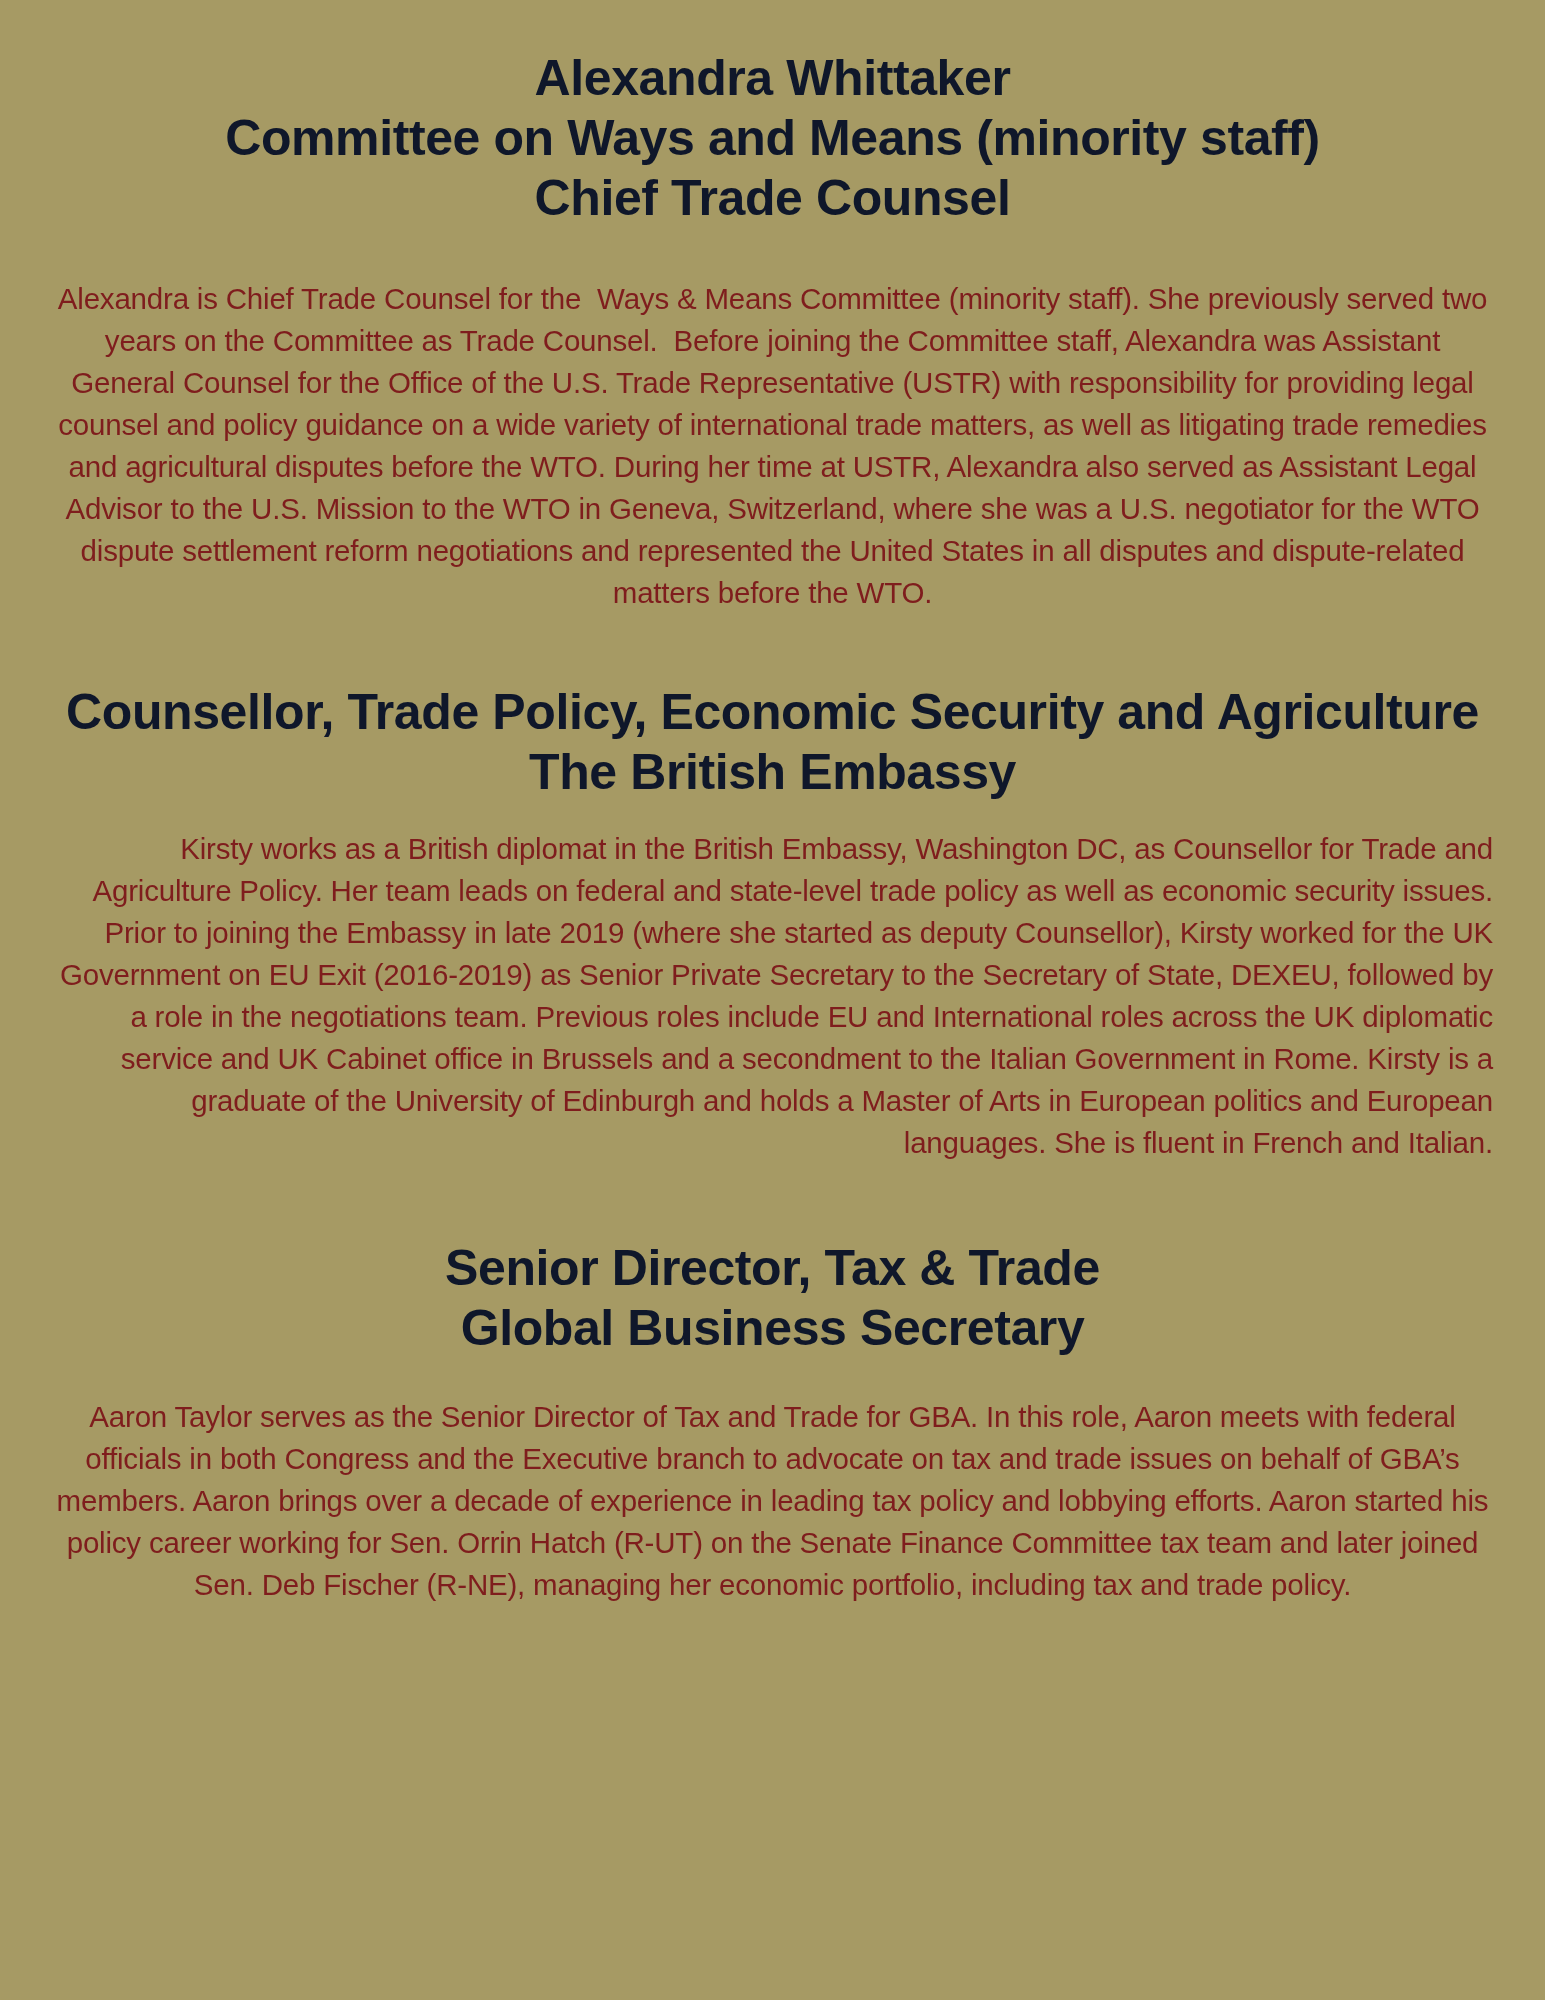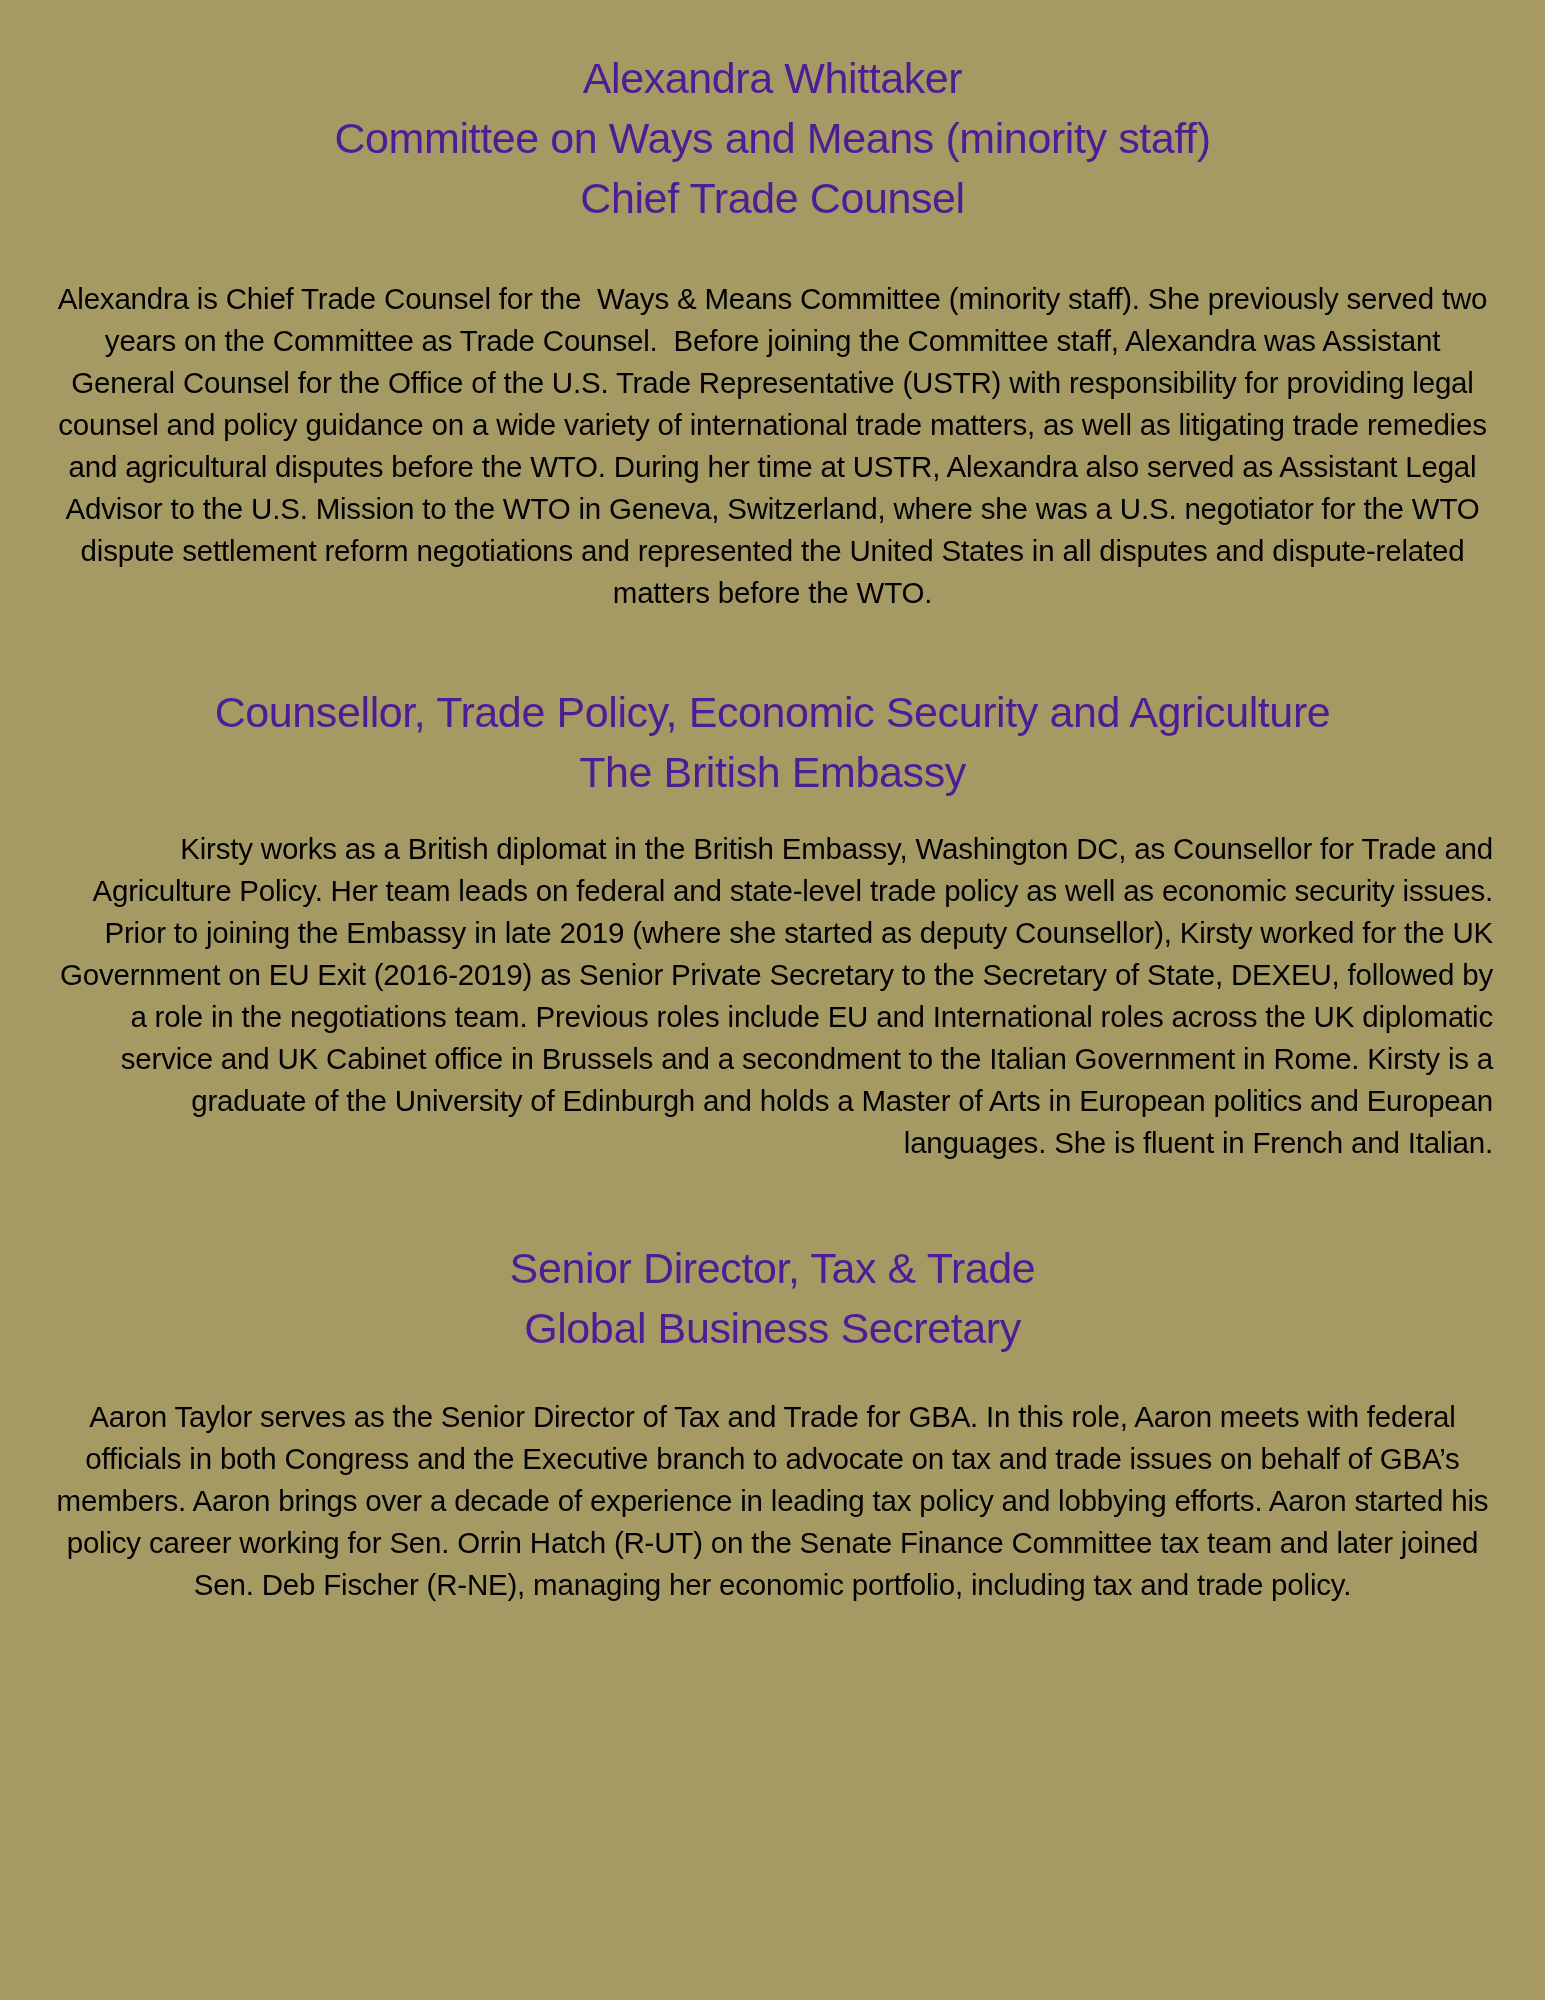--- a/index.html
+++ b/index.html
@@ -12,32 +12,32 @@
     overflow: hidden;
   }
   .page {
     box-sizing: border-box;
     width: 1545px;
     height: 2000px;
     padding: 48px 52px 0;
     text-align: center;
   }
   .heading-line {
-    font-weight: 400;
-    font-size: 43px;
+    font-weight: 700;
+    font-size: 50px;
     line-height: 60px;
     letter-spacing: -0.4px;
-    color: #4c1d95;
+    color: #0f172a;
   }
   .bio-text {
     margin: 0;
     font-size: 29.5px;
     line-height: 42px;
     letter-spacing: -0.2px;
-    color: #000000;
+    color: #7f1d1d;
     white-space: pre-wrap;
   }
   .s1 .bio-text { margin-top: 50px; }
   .s2 { margin-top: 68px; }
   .s2 .bio-text { margin-top: 26px; text-align: right; }
   .s3 { margin-top: 74px; }
   .s3 .bio-text { margin-top: 38px; }
 </style>
 </head>
 <body style="background: rgb(166, 154, 100); color: rgb(255, 255, 255);">

